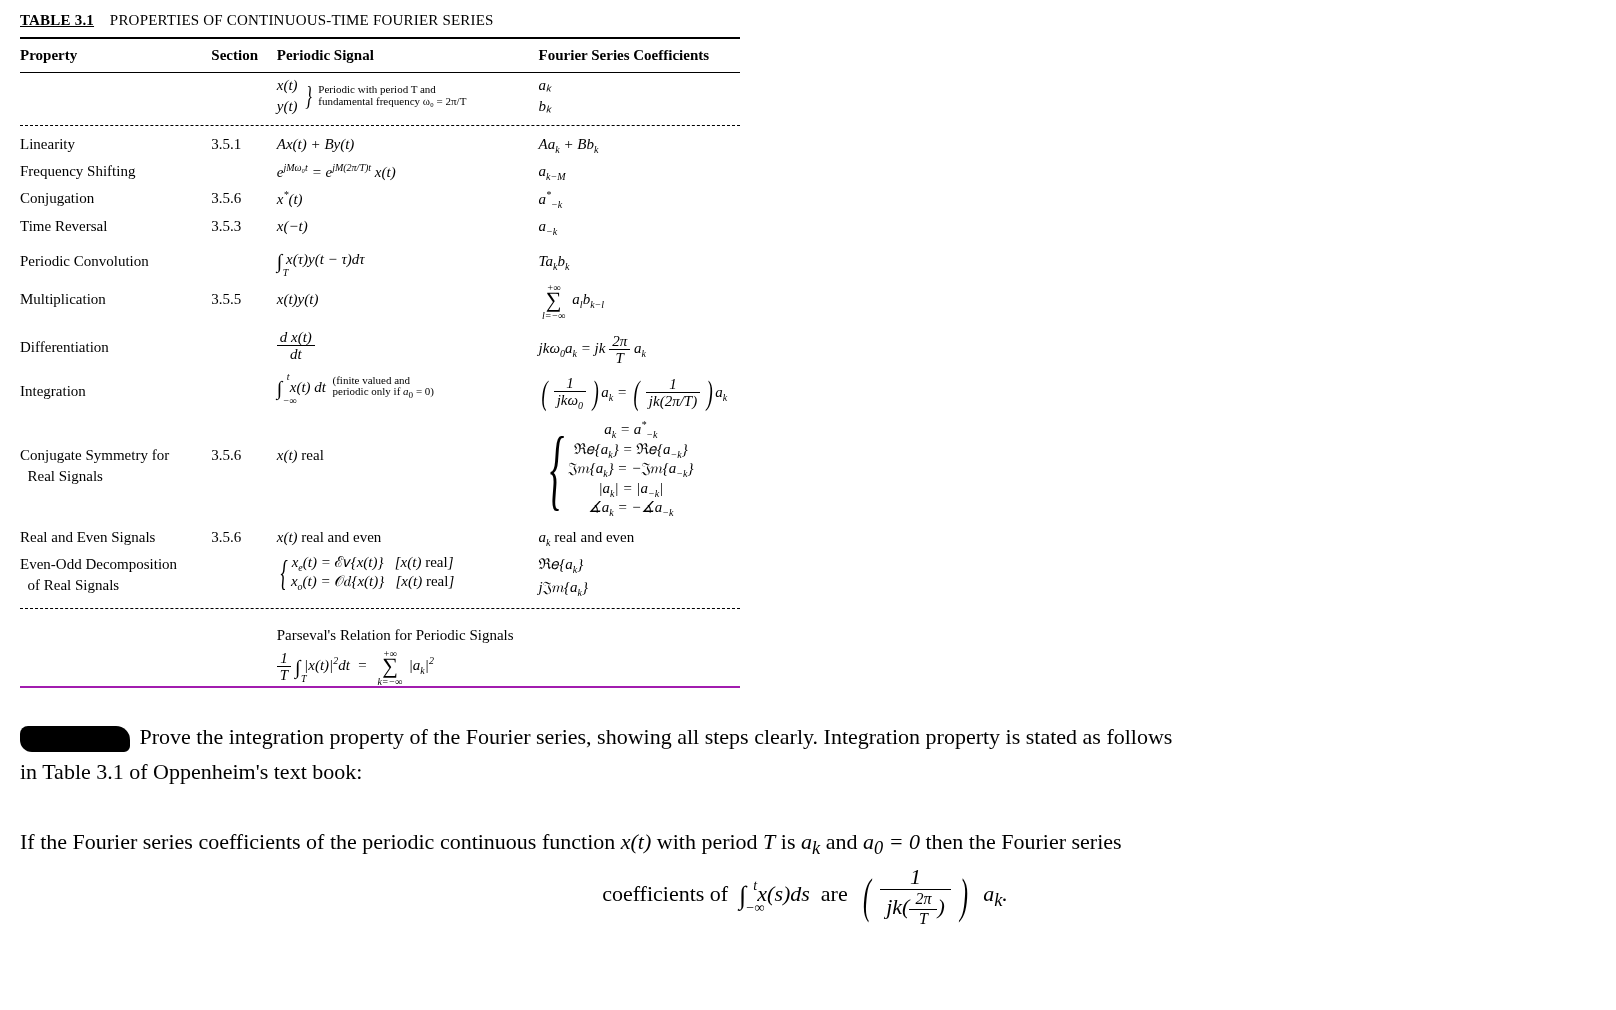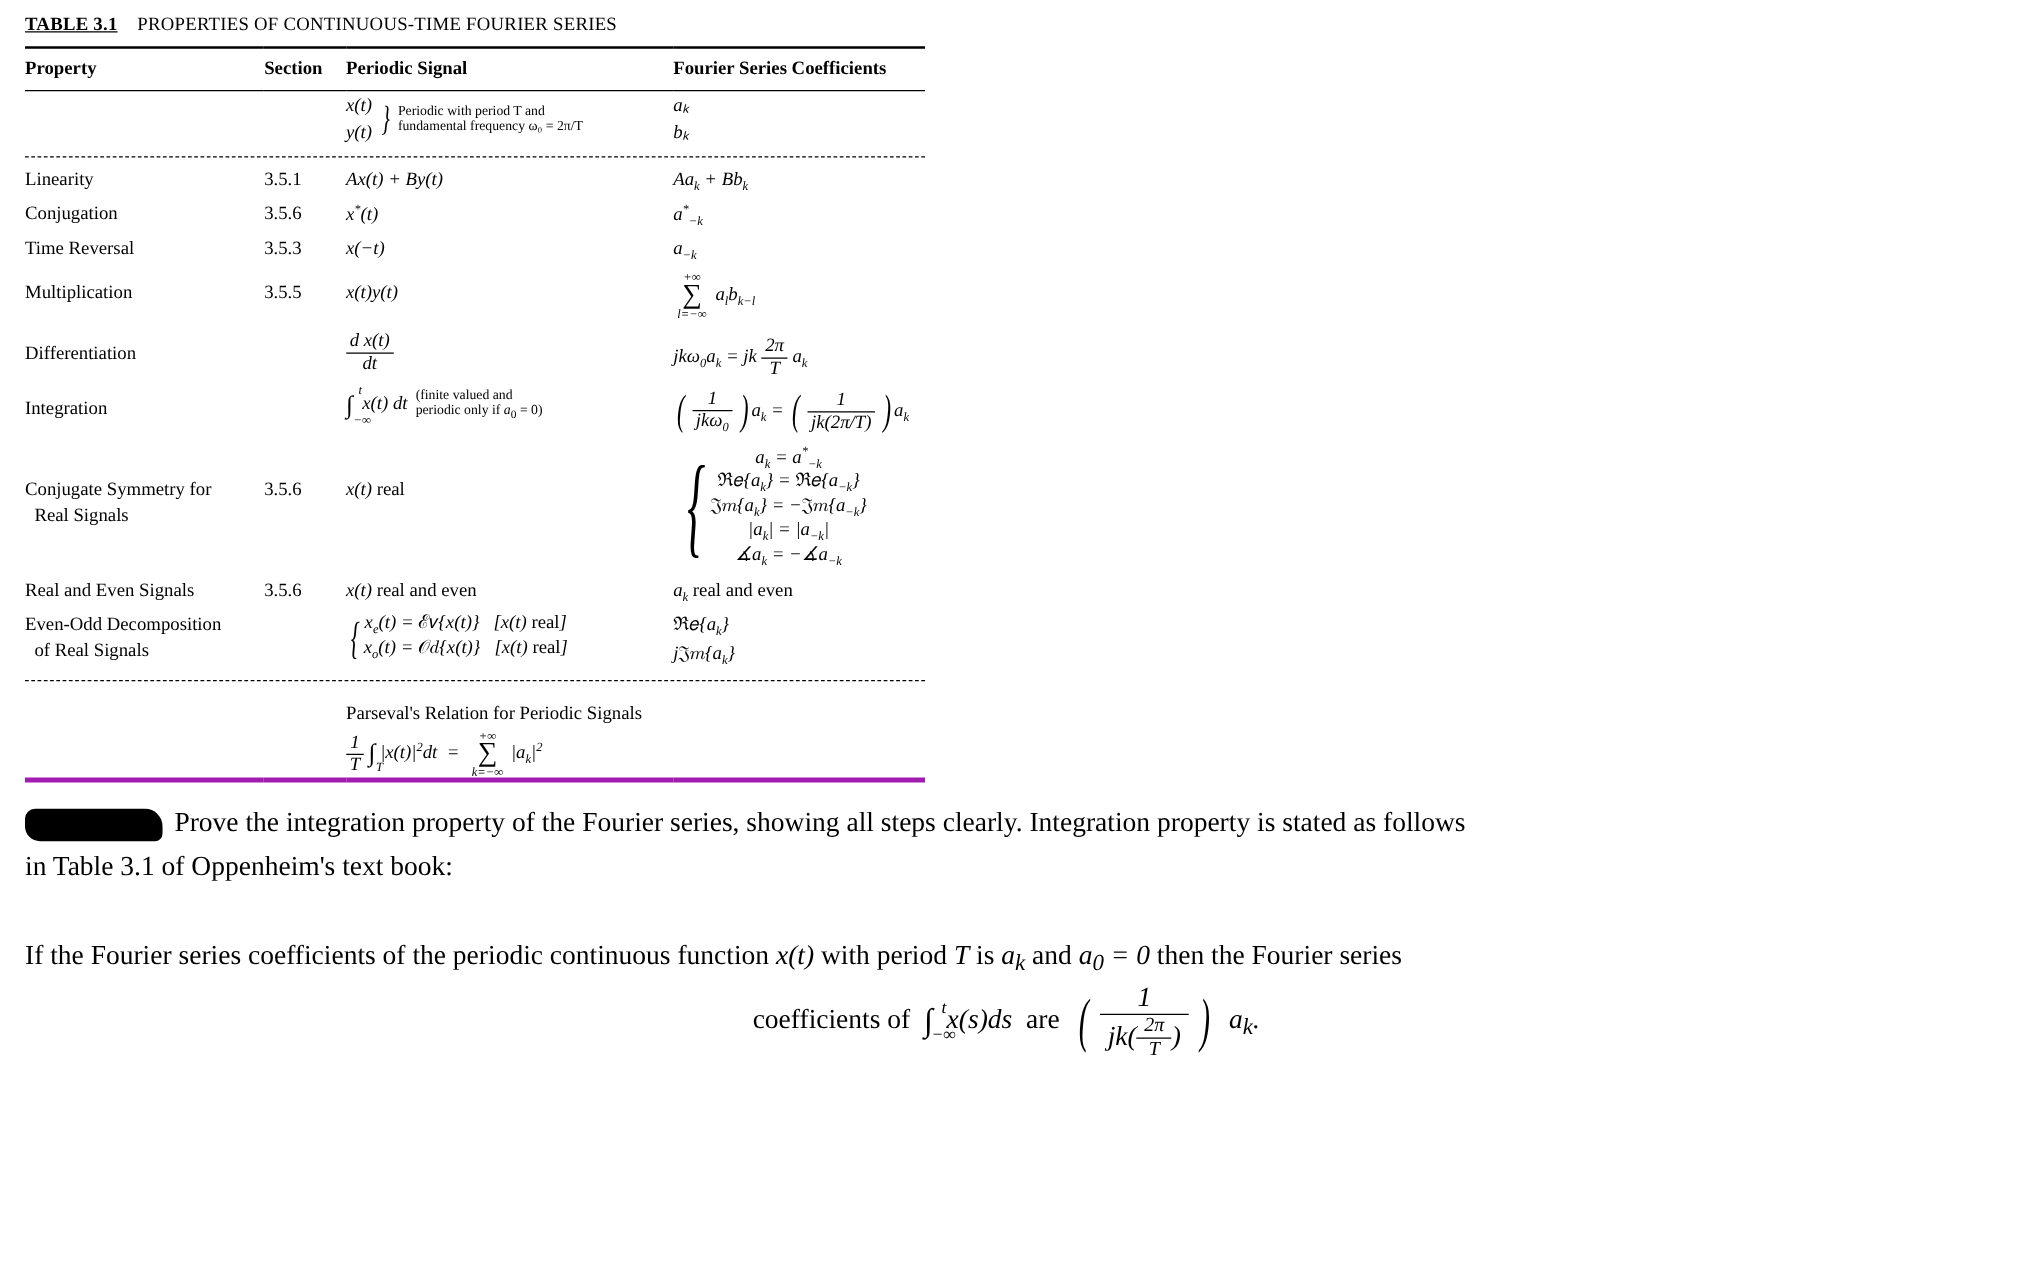--- a/index.html
+++ b/index.html
@@ -27,22 +27,22 @@
 
     .table-title .bold {
       font-weight: bold;
       text-decoration: underline;
     }
 
     .fourier-table {
       width: 720px;
       border-collapse: collapse;
       border-top: 2px solid #000;
-      border-bottom: 4px solid #a21caf;
-      margin-bottom: 14px;
+      border-bottom: 2px solid #a21caf;
+      margin-bottom: 31px;
     }
 
     .fourier-table th {
       text-align: left;
       font-weight: bold;
       padding: 6px 8px 6px 0;
       vertical-align: top;
       border-bottom: 1.5px solid #000;
       font-size: 15px;
     }
@@ -362,36 +362,50 @@
       </tr>
 
     <tr>
       <td>Linearity</td>
       <td>3.5.1</td>
       <td class="math">Ax(t) + By(t)</td>
       <td class="math">Aa<span class="sub2">k</span> + Bb<span class="sub2">k</span></td>
     </tr>
 
 
+    <tr>
+      <td>Frequency Shifting</td>
+      <td></td>
+      <td class="math">e<span class="sup">jMω₀t</span> = e<span class="sup">jM(2π/T)t</span> x(t)</td>
+      <td class="math">a<span class="sub2">k−M</span></td>
+    </tr>
 
     <tr>
       <td>Conjugation</td>
       <td>3.5.6</td>
       <td class="math">x<span class="sup">*</span>(t)</td>
       <td class="math">a<span class="sup">*</span><span class="sub2">−k</span></td>
     </tr>
 
     <tr>
       <td>Time Reversal</td>
       <td>3.5.3</td>
       <td class="math">x(−t)</td>
       <td class="math">a<span class="sub2">−k</span></td>
     </tr>
 
 
+    <tr>
+      <td style="padding-top:10px">Periodic Convolution</td>
+      <td></td>
+      <td class="math" style="padding:8px 0;">
+        <span class="intT">∫<span class="sub">T</span></span>&nbsp;x(τ)y(t − τ)dτ
+      </td>
+      <td class="math" style="padding-top:10px">Ta<span class="sub2">k</span>b<span class="sub2">k</span></td>
+    </tr>
 
     <tr>
       <td style="padding-top:10px">Multiplication</td>
       <td style="padding-top:10px">3.5.5</td>
       <td class="math" style="padding-top:10px">x(t)y(t)</td>
       <td class="math" style="padding:10px 0 14px 0;">
         <span class="sum"><span class="hi">+∞</span><span class="sigma">∑</span><span class="lo">l=−∞</span></span>
         a<span class="sub2">l</span>b<span class="sub2">k−l</span>
       </td>
     </tr>

